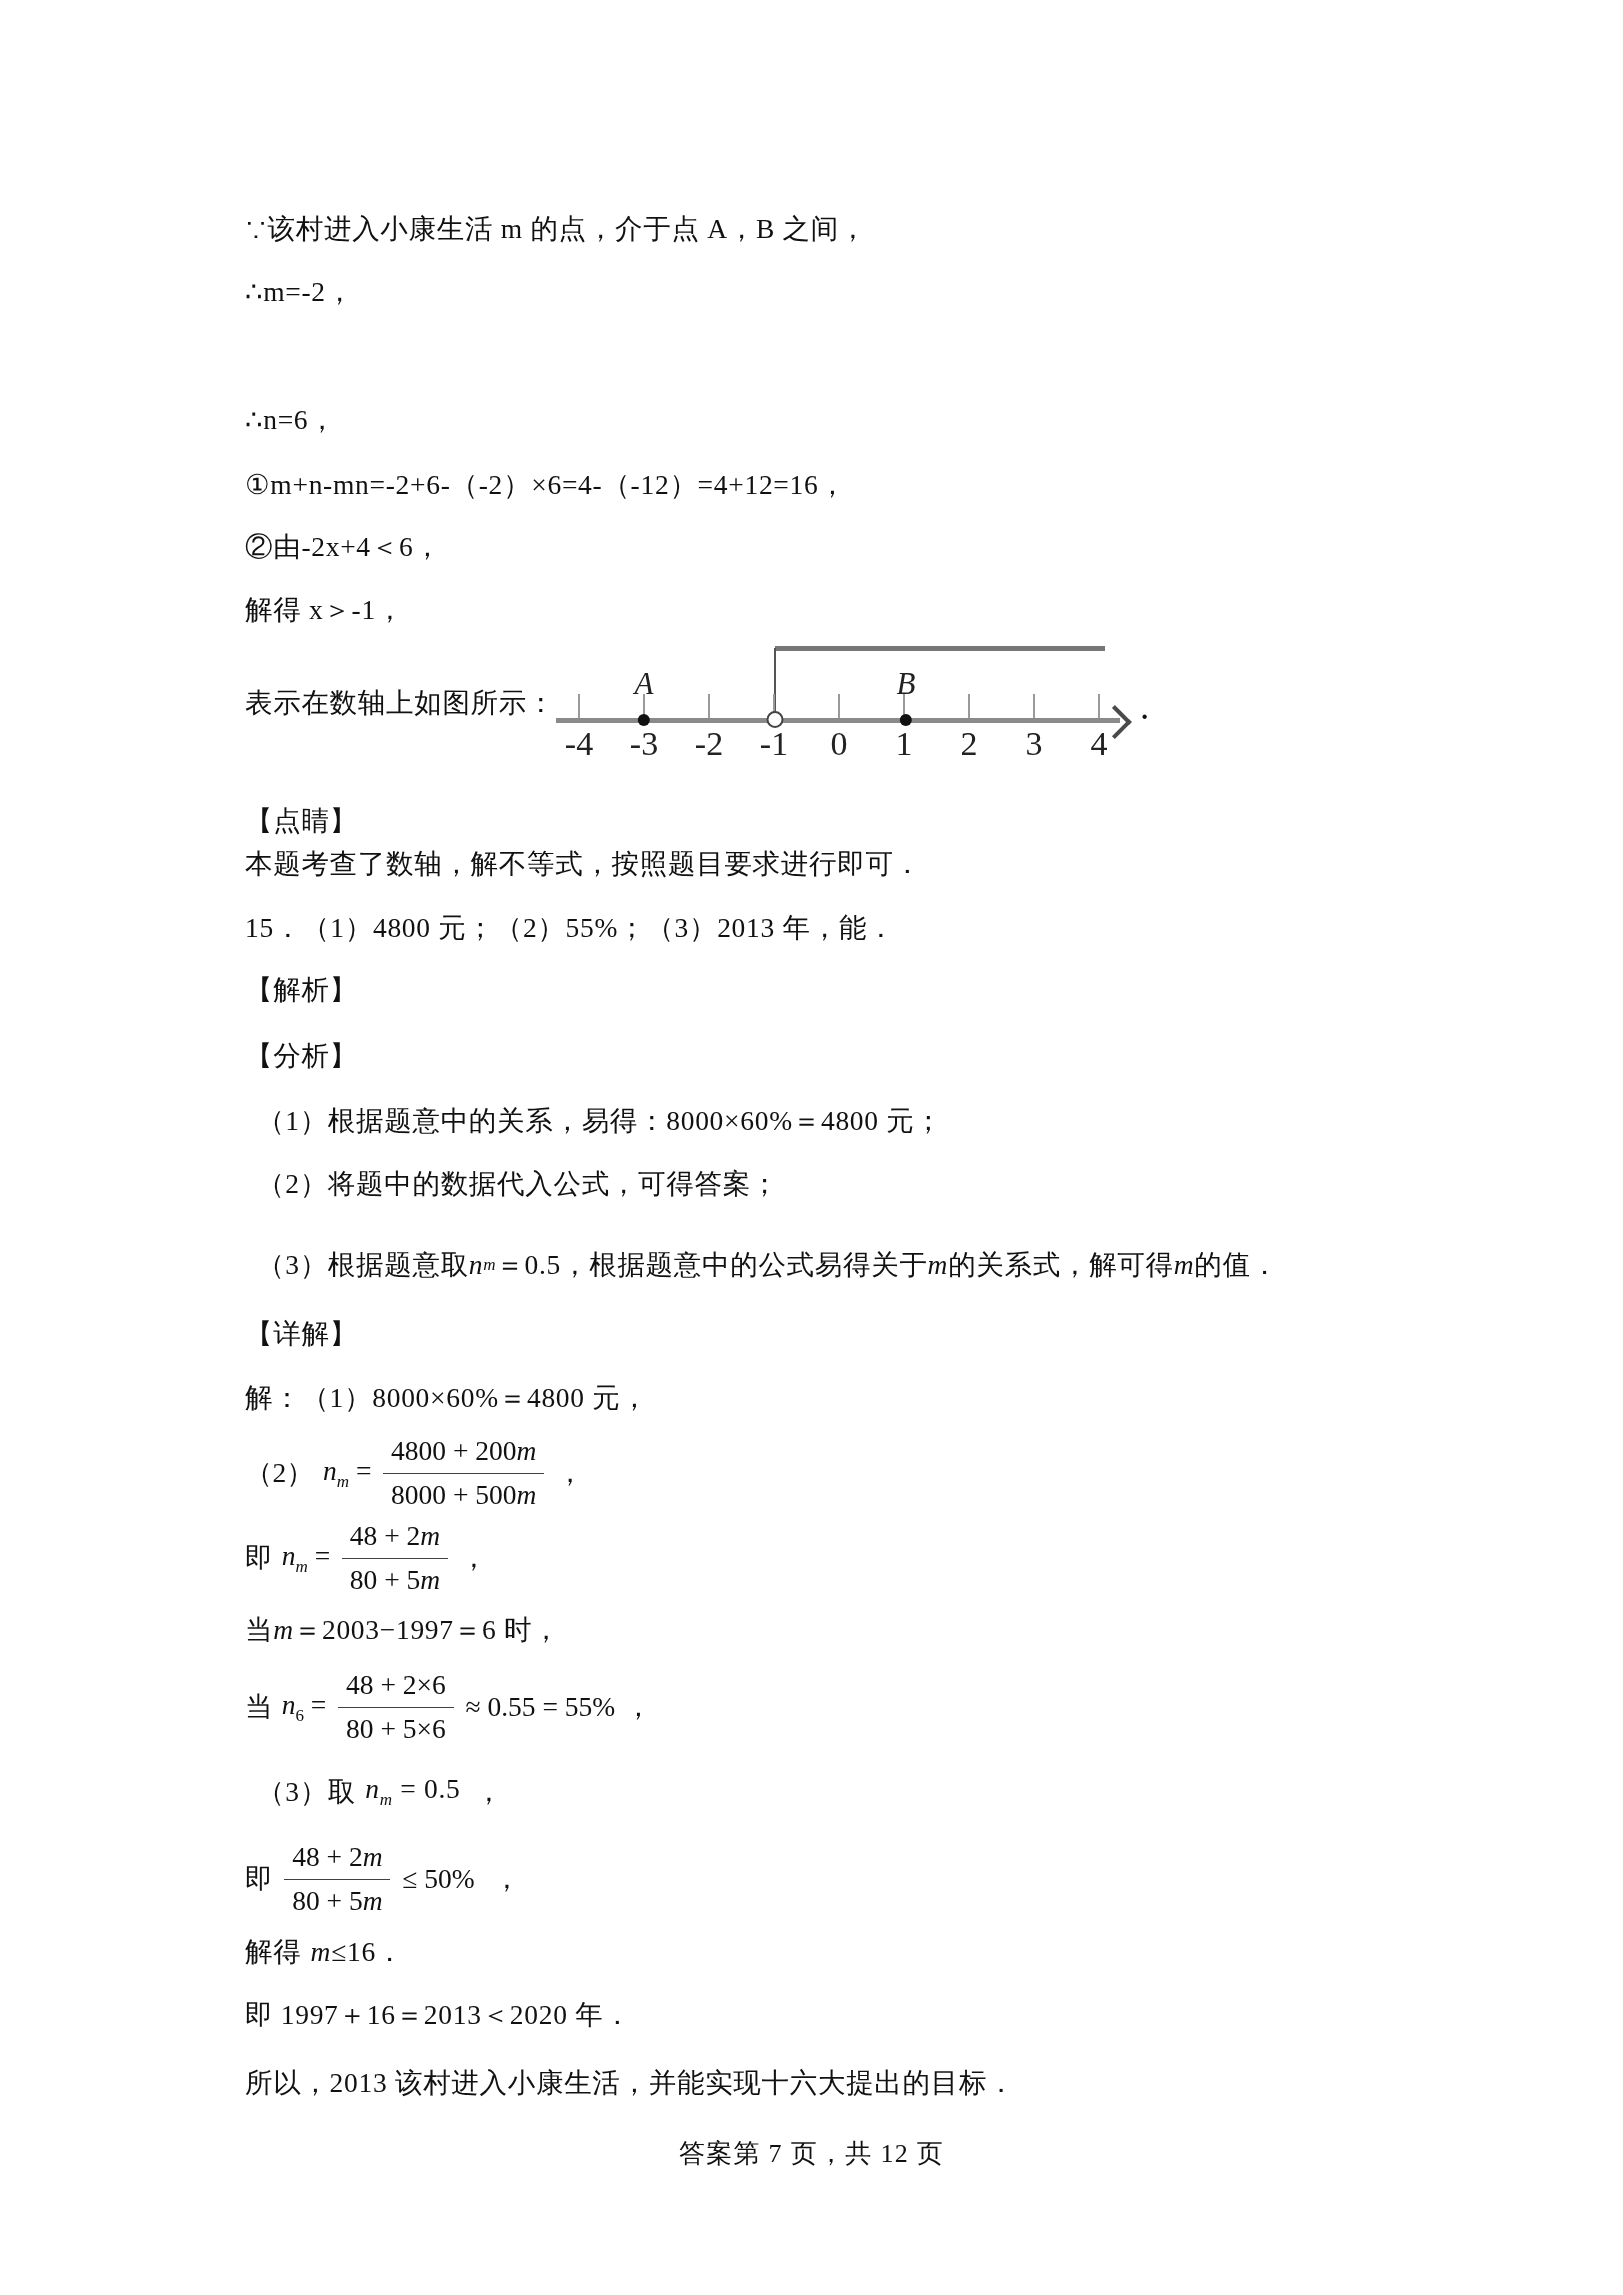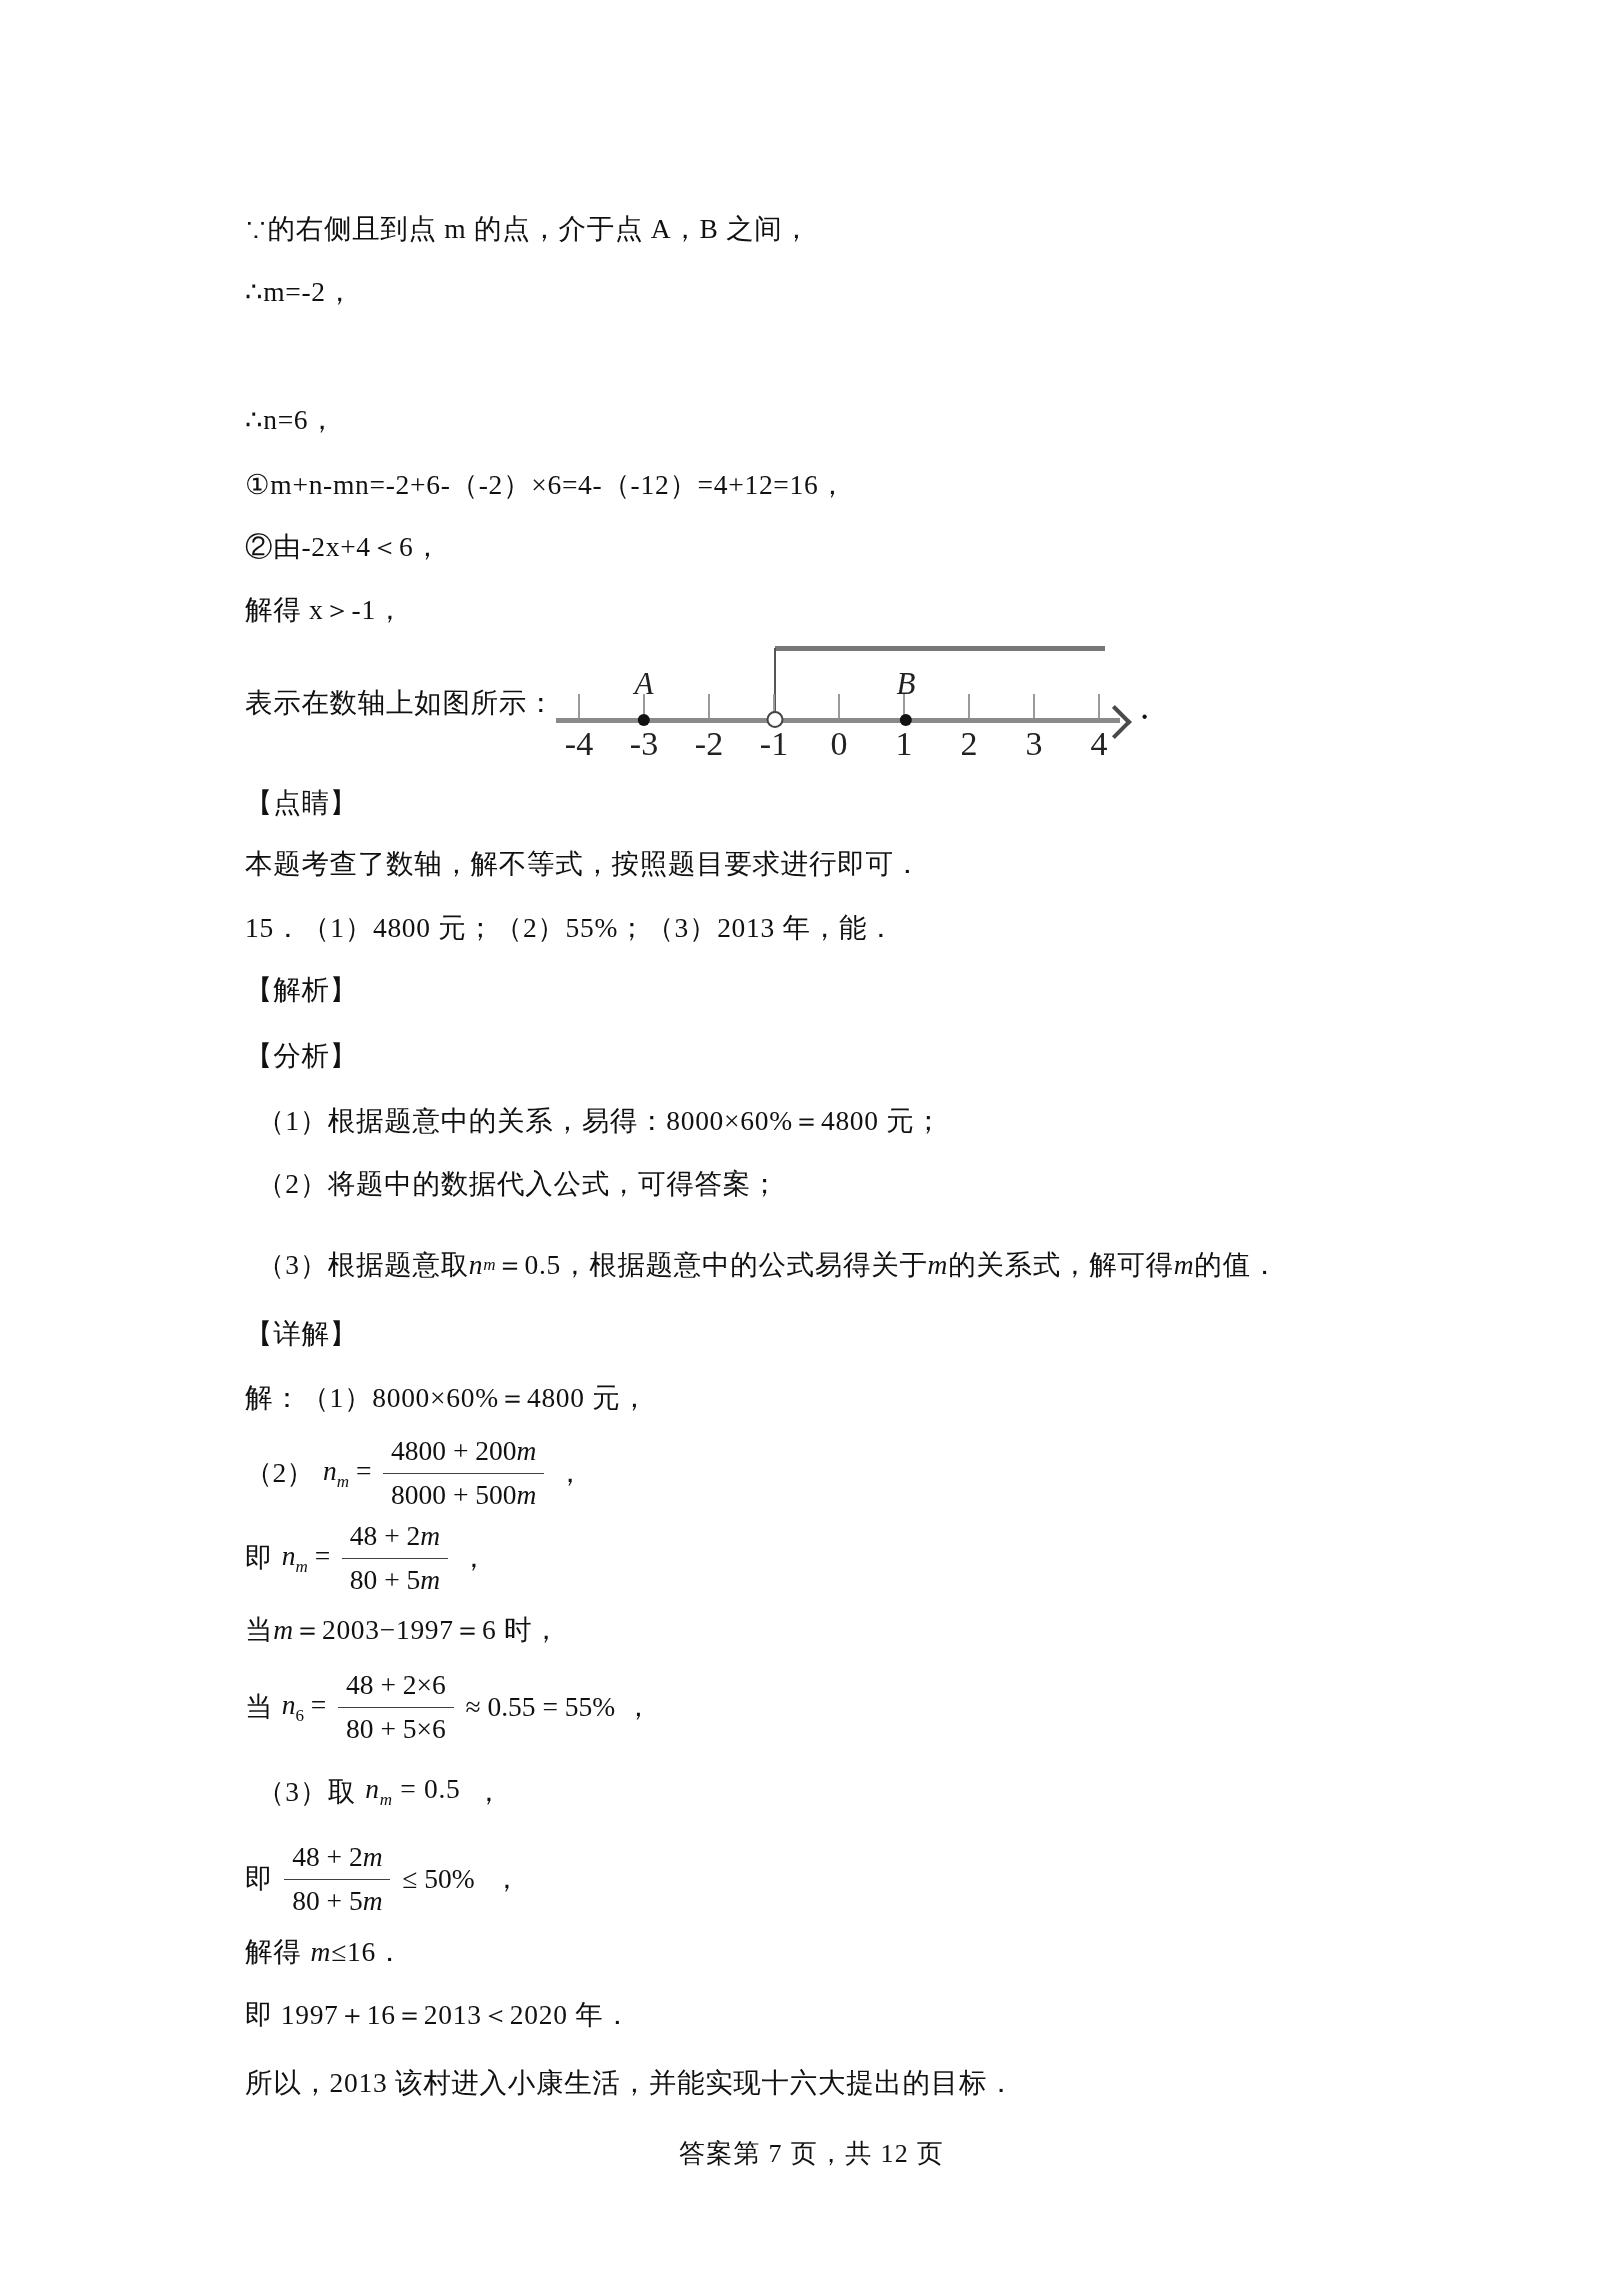--- a/index.html
+++ b/index.html
@@ -73,21 +73,21 @@
     position:absolute;left:0;top:2121px;width:100%;height:65px;
     display:flex;align-items:center;justify-content:center;
     font-size:26px;letter-spacing:1.3px;font-family:Liberation Serif, serif;
   }
 </style>
 </head>
 <body>
 
 <div class="page">
 
-  <div class="tline" style="top:196px">∵的右侧且到点 m 的点，介于点 A，B 之间，</div>
+  <div class="tline" style="top:196px">∵该村进入小康生活 m 的点，介于点 A，B 之间，</div>
   <div class="tline" style="top:259px">∴m=-2，</div>
   <div class="tline" style="top:387px">∴n=6，</div>
   <div class="tline" style="top:452px">①m+n-mn=-2+6-（-2）×6=4-（-12）=4+12=16，</div>
   <div class="tline" style="top:514px">②由-2x+4＜6，</div>
   <div class="tline" style="top:577px">解得 x＞-1，</div>
   <div class="tline" style="top:670px">表示在数轴上如图所示：</div>
 
   <div class="numberline">
     <div class="nl-ray"></div>
     <div class="nl-vline"></div>
@@ -115,21 +115,21 @@
     <div class="nl-ticklabel" style="--i:8">4</div>
 
     <div class="nl-ptlabel" style="left:88px">A</div>
     <div class="nl-ptlabel" style="left:350px">B</div>
     <div class="nl-dot" style="left:88px"></div>
     <div class="nl-dot" style="left:350px"></div>
     <div class="nl-open"></div>
     <div class="nl-period">.</div>
   </div>
 
-  <div class="tline" style="top:770px">【点睛】</div>
+  <div class="tline" style="top:788px">【点睛】</div>
   <div class="tline" style="top:831px">本题考查了数轴，解不等式，按照题目要求进行即可．</div>
 
   <div class="tline" style="top:895px">15．（1）4800 元；（2）55%；（3）2013 年，能．</div>
   <div class="tline" style="top:957px">【解析】</div>
   <div class="tline" style="top:1023px">【分析】</div>
 
   <div class="tline indent" style="top:1088px">（1）根据题意中的关系，易得：8000×60%＝4800 元；</div>
   <div class="tline indent" style="top:1151px">（2）将题中的数据代入公式，可得答案；</div>
   <div class="tline indent" style="top:1232px">（3）根据题意取 <i>n</i><sub><i>m</i></sub> ＝0.5，根据题意中的公式易得关于 <i>m</i> 的关系式，解可得 <i>m</i> 的值．</div>
 

